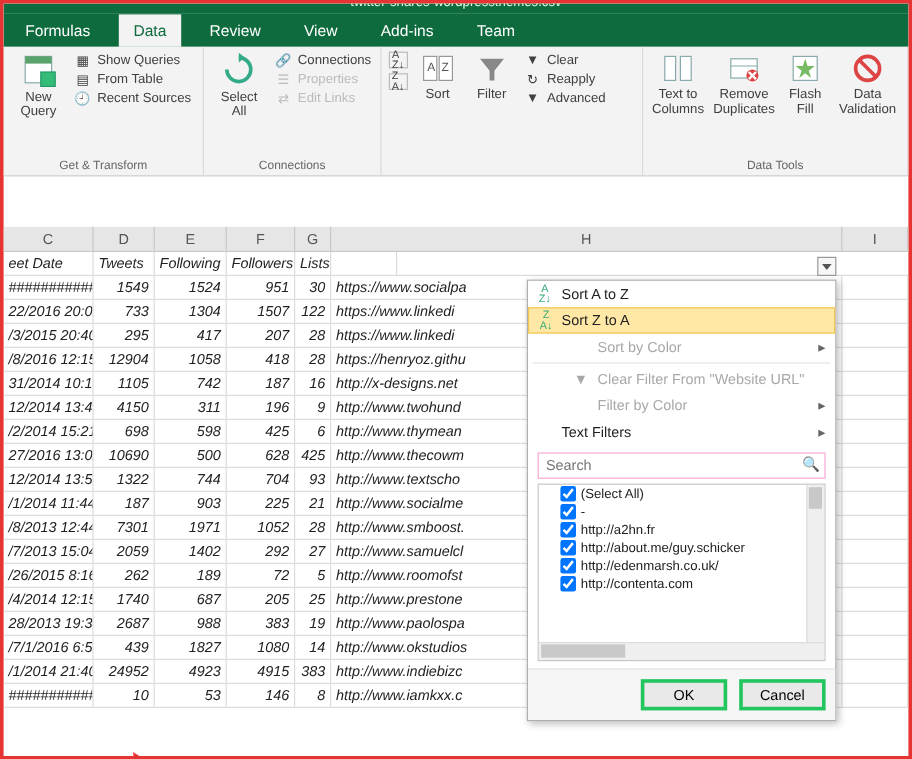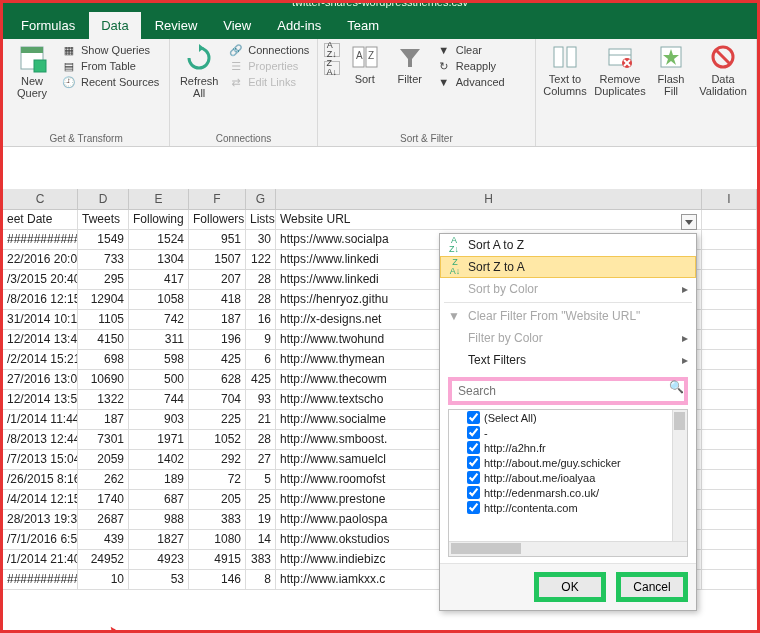--- a/index.html
+++ b/index.html
@@ -2,66 +2,66 @@
 <html><head>
 <meta charset="utf-8">
 <style>
   * { box-sizing: border-box; font-family: "Segoe UI", Arial, sans-serif; }
   body { margin: 0; background: #fff; font-size: 12px; color: #222; }
   .frame { width: 760px; height: 633px; border: 3px solid #e63333; position: relative; overflow: hidden; background: #fff; }
   
   .titlebar { background: #0e6b3d; height: 8px; position: relative; }
   .titlebar span { position: absolute; top: -7px; left: 50%; transform: translateX(-50%); color: #e6ffe6; font-size: 11px; white-space: nowrap; text-decoration: line-through; }
   
-  .tabs { background: #0e6b3d; height: 28px; display: flex; align-items: center; padding-left: 6px; gap: 2px; }
+  .tabs { background: #0e6b3d; height: 28px; display: flex; align-items: center; padding-left: 6px; gap: 12px; }
   .tab { color: #fff; padding: 6px 12px; font-size: 13px; cursor: pointer; }
   .tab.active { background: #f3f3f3; color: #0e6b3d; }
   .tell { display: flex; align-items: center; gap: 6px; color: #d8f3e3; font-size: 12px; margin-left: 8px; }
   .bulb { width: 12px; height: 12px; background: #f6d96b; border-radius: 50%; display: inline-block; }
   
   .ribbon { background: #f3f3f3; border-bottom: 1px solid #d0d0d0; height: 108px; display: flex; }
   .group { border-right: 1px solid #d9d9d9; padding: 4px 6px 2px 6px; display: flex; flex-direction: column; justify-content: space-between; }
   .group-label { text-align: center; font-size: 10px; color: #666; margin-top: 2px; }
   .group-inner { display: flex; gap: 6px; align-items: flex-start; }
   .bigbtn { display: flex; flex-direction: column; align-items: center; width: 46px; gap: 2px; cursor: pointer; font-size: 11px; text-align: center; line-height: 1.1; color: #404040;}
   .ico { display: inline-block; }
   .smallcol { display: flex; flex-direction: column; gap: 2px; font-size: 11px; color: #404040; }
   .smallrow { display: flex; align-items: center; gap: 4px; cursor: pointer; }
   .miniico { width: 16px; height: 14px; display: inline-flex; align-items: center; justify-content: center; }
   
   .sheet { position: relative; }
   .colheads { display: flex; background: #e6e6e6; border-bottom: 1px solid #c8c8c8; }
   .ch { border-right: 1px solid #c8c8c8; text-align: center; font-size: 12px; color: #555; padding: 3px 0; }
-  .row { display: flex; border-bottom: 1px solid #dcdcdc; height: 20px; }
+  .row { display: flex; border-bottom: 1px solid #dcdcdc; height: 20px; font-style: italic; }
   .cell { border-right: 1px solid #dcdcdc; padding: 2px 4px; font-size: 12px; overflow: hidden; white-space: nowrap; }
   .num { text-align: right; }
   .hdr { font-weight: 400; }
   .cC { width: 75px; } .cD { width: 51px; } .cE { width: 60px; } .cF { width: 57px; } .cG { width: 30px; }
   .cH { flex: 1; min-width: 0; } .cI { width: 55px; }
   .filterbtn { width: 16px; height: 16px; border: 1px solid #999; background: #f7f7f7; display: inline-flex; align-items: center; justify-content: center; position: absolute; right: 60px; top: 25px; cursor: pointer; }
   .triangle { width:0;height:0;border-left:4px solid transparent;border-right:4px solid transparent;border-top:5px solid #555;}
   
   .dropdown { position: absolute; top: 44px; right: 60px; width: 258px; background: #fff; border: 1px solid #aeaeae; box-shadow: 2px 2px 6px rgba(0,0,0,0.25); font-size: 12px; z-index: 10; }
   .dditem { display: flex; align-items: center; gap: 8px; padding: 4px 8px 4px 28px; position: relative; cursor: pointer; }
-  .dditem.disabled { color: #a8a8a8; cursor: default; }
+  .dditem.disabled { color: #a8a8a8; cursor: default; margin-left: 30px; }
   .dditem.hover { background: #ffe8a6; border: 1px solid #f2c754; padding: 3px 7px 3px 27px; }
   .dditem .arrow { position: absolute; right: 8px; color: #666; }
   .ddico { position: absolute; left: 6px; width: 16px; text-align: center; }
   .ddsep { height: 1px; background: #e3e3e3; margin: 2px 4px; }
   .searchbox { margin: 6px 8px 4px 8px; position: relative; }
-  .searchbox input { width: 100%; padding: 3px 20px 3px 6px; border: 4px solid #f9a8d4; font-size: 12px; color: #888; }
+  .searchbox input { width: 100%; padding: 3px 20px 3px 6px; border: 1px solid #f9a8d4; font-size: 12px; color: #888; }
   .mag { position: absolute; right: 4px; top: 3px; color: #4a7; }
   .checklist { margin: 2px 8px 6px 8px; border: 1px solid #c8c8c8; height: 148px; overflow: hidden; position: relative; background: #fff; }
   .clitem { display: flex; align-items: center; gap: 4px; padding: 1px 10px 1px 18px; font-size: 11px; }
   .clitem input { margin: 0; }
   .scrollv { position: absolute; right:0; top:0; bottom:15px; width:15px; background:#efefef; border-left:1px solid #dcdcdc;}
   .scrollh { position: absolute; left:0; right:0; bottom:0; height:15px; background:#efefef; border-top:1px solid #dcdcdc;}
   .thumb { position:absolute; background:#c8c8c8; }
   .ddbuttons { display:flex; justify-content:flex-end; gap:10px; padding:8px; border-top: 1px solid #e3e3e3; background:#f6f6f6;}
-  .ddbuttons button { width:72px; padding:3px 0; border:5px solid #22c55e; background:#e9e9e9; font-size:12px; cursor:pointer; }
+  .ddbuttons button { width:72px; padding:3px 0; border:3px solid #22c55e; background:#e9e9e9; font-size:12px; cursor:pointer; }
   
   .annot { position: absolute; pointer-events: none; z-index: 50; }
   svg.arrow-svg { position:absolute; overflow:visible; }
 </style>
 </head>
 <body>
 
 <div class="frame">
 
   <div class="titlebar">
@@ -108,21 +108,21 @@
       <div class="group-label">Get &amp; Transform</div>
     </div>
 
     <div class="group" style="width:150px">
       <div class="group-inner">
         <div class="bigbtn">
           <svg class="ico" width="30" height="30">
               <path d="M15 5 A10 10 0 1 1 5 15" fill="none" stroke="#3a8" stroke-width="3"></path>
               <polygon points="15,1 15,9 20,5" fill="#3a8"></polygon>
             </svg>
-          <span style="white-space:pre-line">Refresh
+          <span style="white-space:pre-line">Select
 All</span>
         </div>
         <div class="smallcol">
           <div class="smallrow">
               <span class="miniico">🔗</span>
               <span>Connections</span>
             </div>
           <div class="smallrow" style="color:#bbb">
               <span class="miniico">☰</span>
               <span>Properties</span>
@@ -169,21 +169,20 @@
           <div class="smallrow">
               <span class="miniico">↻</span>
               <span>Reapply</span>
             </div>
           <div class="smallrow">
               <span class="miniico">▼</span>
               <span>Advanced</span>
             </div>
         </div>
       </div>
-      <div class="group-label">Sort &amp; Filter</div>
     </div>
 
     <div class="group" style="flex:1">
       <div class="group-inner">
         <div class="bigbtn">
           <svg class="ico" width="28" height="28">
               <rect x="3" y="4" width="9" height="20" fill="#fff" stroke="#8aa"></rect>
               <rect x="16" y="4" width="9" height="20" fill="#fff" stroke="#8aa"></rect>
             </svg>
           <span style="white-space:pre-line">Text to
@@ -210,41 +209,41 @@
         </div>
         <div class="bigbtn" style="width:54px">
           <svg class="ico" width="28" height="28">
               <circle cx="14" cy="14" r="10" fill="none" stroke="#d44" stroke-width="3"></circle>
               <line x1="7" y1="7" x2="21" y2="21" stroke="#d44" stroke-width="3"></line>
             </svg>
           <span style="white-space:pre-line">Data
 Validation</span>
         </div>
       </div>
+      <div class="group-label">Data Tools</div>
     </div>
   </div>
 
   <div style="height:42px"></div>
   <div class="sheet">
     <div class="colheads">
       <div class="ch cC">C</div>
       <div class="ch cD">D</div>
       <div class="ch cE">E</div>
       <div class="ch cF">F</div>
       <div class="ch cG">G</div>
       <div class="ch cH">H</div>
       <div class="ch cI">I</div>
     </div>
     <div class="row hdr">
       <div class="cell cC">eet Date</div>
       <div class="cell cD">Tweets</div>
       <div class="cell cE">Following</div>
       <div class="cell cF">Followers</div>
       <div class="cell cG">Lists</div>
-      <div class="cell cH">Website URL</div>
       <div class="cell cI"></div>
     </div>
     <div id="rows-container">
         <div class="row">
           <div class="cell cC">############</div>
           <div class="cell cD num">1549</div>
           <div class="cell cE num">1524</div>
           <div class="cell cF num">951</div>
           <div class="cell cG num">30</div>
           <div class="cell cH">https://www.socialpa</div>
@@ -449,24 +448,20 @@
               <input type="checkbox" checked="" style="">
               <span>-</span>
             </div>
             <div class="clitem">
               <input type="checkbox" checked="" style="">
               <span>http://a2hn.fr</span>
             </div>
             <div class="clitem">
               <input type="checkbox" checked="" style="">
               <span>http://about.me/guy.schicker</span>
-            </div>
-            <div class="clitem">
-              <input type="checkbox" checked="" style="">
-              <span>http://about.me/ioalyaa</span>
             </div>
             <div class="clitem">
               <input type="checkbox" checked="" style="">
               <span>http://edenmarsh.co.uk/</span>
             </div>
             <div class="clitem">
               <input type="checkbox" checked="" style="">
               <span>http://contenta.com</span>
             </div>
           </div>

